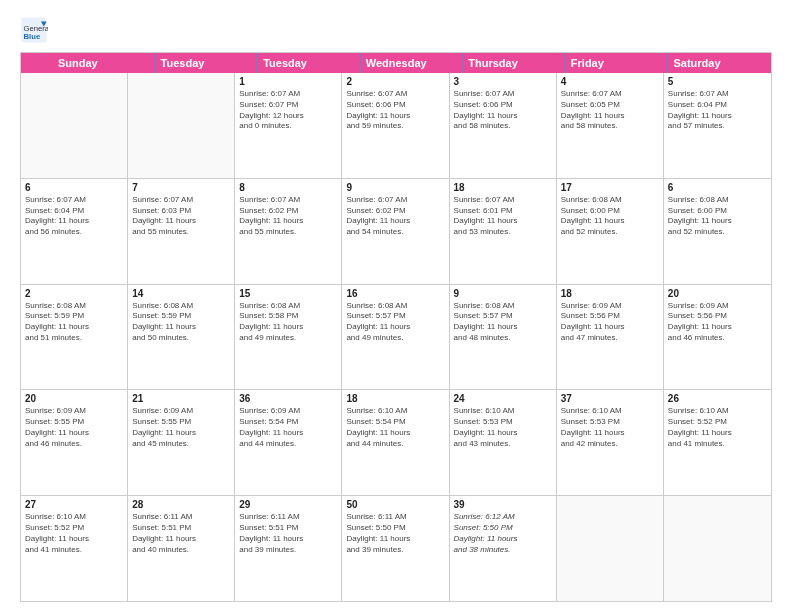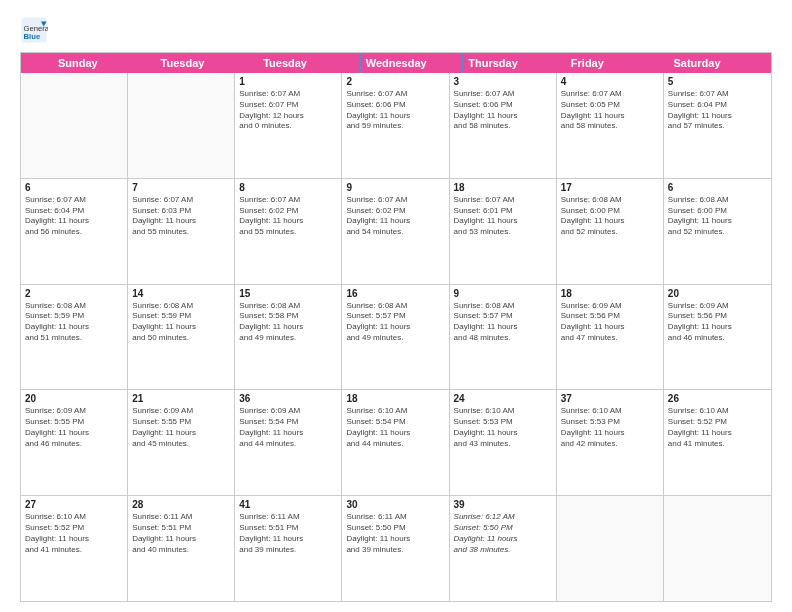--- a/index.html
+++ b/index.html
@@ -365,28 +365,28 @@
 and 41 minutes.</div>
           </div>
           <div class="cal-cell">
             <div class="day-num">28</div>
             <div class="day-info" style="white-space: pre-line;">Sunrise: 6:11 AM
 Sunset: 5:51 PM
 Daylight: 11 hours
 and 40 minutes.</div>
           </div>
           <div class="cal-cell">
-            <div class="day-num">41</div>
+            <div class="day-num">29</div>
             <div class="day-info" style="white-space: pre-line;">Sunrise: 6:11 AM
 Sunset: 5:51 PM
 Daylight: 11 hours
 and 39 minutes.</div>
           </div>
           <div class="cal-cell">
-            <div class="day-num">30</div>
+            <div class="day-num">50</div>
             <div class="day-info" style="white-space: pre-line;">Sunrise: 6:11 AM
 Sunset: 5:50 PM
 Daylight: 11 hours
 and 39 minutes.</div>
           </div>
           <div class="cal-cell">
             <div class="day-num">39</div>
             <div class="day-info" style="white-space: pre-line; font-style: italic;">Sunrise: 6:12 AM
 Sunset: 5:50 PM
 Daylight: 11 hours

